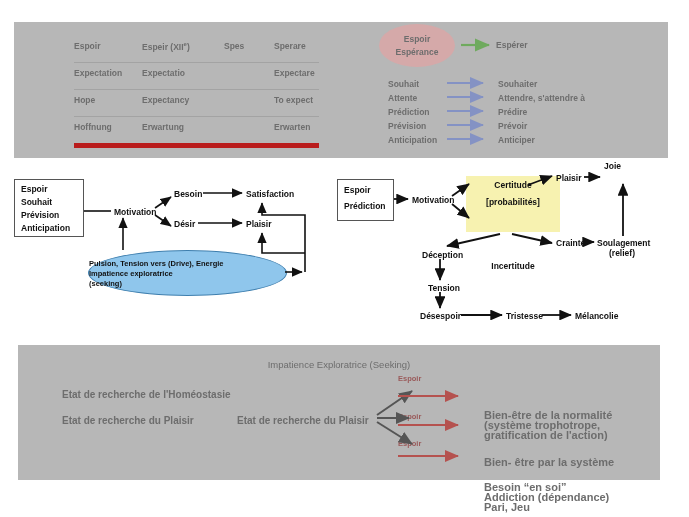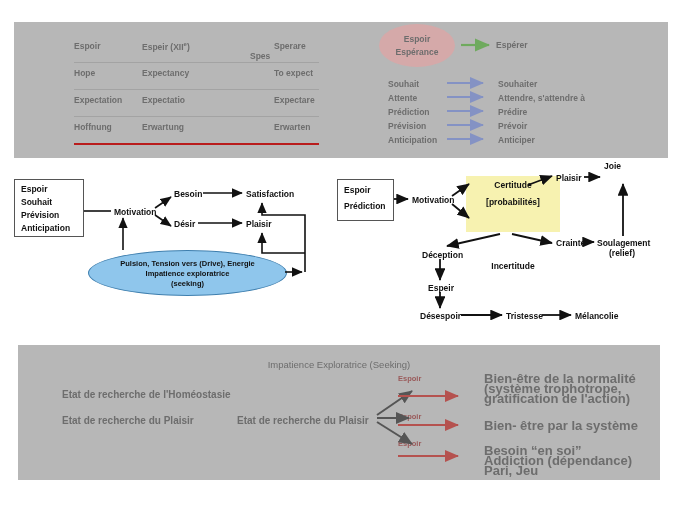--- a/index.html
+++ b/index.html
@@ -6,25 +6,25 @@
   body{width:689px;height:517px;position:relative;overflow:hidden;
        font-family:"Liberation Sans","DejaVu Sans",sans-serif;}
 
   .panel{position:absolute;background:#b7b7b7;}
 
   
   #top-panel{left:14px;top:22px;width:654px;height:136px;}
 
   .etym-table{position:absolute;left:60px;top:14px;width:245px;}
   .etym-row{position:relative;height:26px;border-bottom:1px solid #a3a3a3;}
-  .etym-row:last-child{border-bottom:2px solid #b91c1c;}
+  .etym-row:last-child{border-bottom:5px solid #b91c1c;}
   .etym-cell{position:absolute;top:5px;font-size:8.5px;font-weight:bold;color:#6d6d6d;white-space:nowrap;}
   .c0{left:0px;}
   .c1{left:68px;}
-  .c2{left:176px;margin-top:10px;}
+  .c2{left:150px;}
   .c3{left:200px;}
   .sup{font-size:6px;vertical-align:super;}
 
   .rose-ellipse{position:absolute;left:379px;top:24px;width:76px;height:43px;
       border-radius:50%;background:#d5a9a9;}
   .rose-ellipse span{position:absolute;left:0;width:100%;text-align:center;
       font-size:8.5px;font-weight:bold;color:#6d6d6d;}
   .rose-ellipse .l1{top:10px;}
   .rose-ellipse .l2{top:23px;}
 
@@ -37,65 +37,65 @@
   #syn-block{position:absolute;left:388px;top:79px;width:270px;}
 
   .dbox{position:absolute;background:#ffffff;border:1px solid #555;
         box-shadow:0 0 0 1px #ffffff inset;}
   .dbox .bl{position:absolute;left:6px;font-size:8.5px;font-weight:bold;color:#111;white-space:nowrap;}
 
   .node{position:absolute;font-size:8.5px;font-weight:bold;color:#111;white-space:nowrap;}
 
   .blue-ellipse{position:absolute;left:88px;top:250px;width:197px;height:44px;
       border-radius:50%;background:#8fc6ec;border:1px solid #3f7fae;}
-  .blue-ellipse div{position:absolute;left:0;width:100%;text-align:center;
+  .blue-ellipse div{position:absolute;left:0;width:100%;
       font-size:7.5px;font-weight:bold;color:#111;}
   .blue-ellipse .b1{top:8px;}
   .blue-ellipse .b2{top:18px;}
   .blue-ellipse .b3{top:28px;}
   .yellow-box{position:absolute;left:466px;top:176px;width:94px;height:56px;
       background:#f7f2b0;}
   .yellow-box div{position:absolute;left:0;width:100%;text-align:center;
       font-size:8.5px;font-weight:bold;color:#111;}
   .yellow-box .y1{top:4px;}
   .yellow-box .y2{top:21px;}
   .yellow-box .y3{top:38px;margin-top:47px;}
 
   
   #bottom-panel{left:18px;top:345px;width:642px;height:135px;}
   .bp-title{position:absolute;left:0;top:14px;width:100%;text-align:center;
       font-size:9.5px;font-weight:normal;color:#6d6d6d;}
   .bp-text{position:absolute;font-size:10px;font-weight:bold;color:#6d6d6d;white-space:nowrap;}
   .bp-esp{position:absolute;font-size:7.5px;font-weight:bold;color:#9a5a5a;white-space:nowrap;}
-  .bp-out{position:absolute;font-size:13px;font-weight:bold;color:#6d6d6d;white-space:nowrap;line-height:10px;}
+  .bp-out{position:absolute;font-size:11px;font-weight:bold;color:#6d6d6d;white-space:nowrap;line-height:10px;margin-top:36px;}
 
   svg.ovl{position:absolute;left:0;top:0;width:689px;height:517px;
           pointer-events:none;overflow:visible;}
 </style>
 </head>
 <body>
 
 <div class="panel" id="top-panel">
 
   <div class="etym-table">
     <div class="etym-row">
       <span class="etym-cell c0">Espoir</span>
       <span class="etym-cell c1"><span>Espeir (XII</span><span class="sup">e</span><span>)</span></span>
       <span class="etym-cell c2">Spes</span>
       <span class="etym-cell c3">Sperare</span>
     </div>
     <div class="etym-row">
+      <span class="etym-cell c0">Expectation</span>
+      <span class="etym-cell c1">Expectatio</span>
+      <span class="etym-cell c3">Expectare</span>
+    </div>
+    <div class="etym-row">
       <span class="etym-cell c0">Hope</span>
       <span class="etym-cell c1">Expectancy</span>
       <span class="etym-cell c3">To expect</span>
-    </div>
-    <div class="etym-row">
-      <span class="etym-cell c0">Expectation</span>
-      <span class="etym-cell c1">Expectatio</span>
-      <span class="etym-cell c3">Expectare</span>
     </div>
     <div class="etym-row">
       <span class="etym-cell c0">Hoffnung</span>
       <span class="etym-cell c1">Erwartung</span>
       <span class="etym-cell c3">Erwarten</span>
     </div>
   </div>
 
 </div>
 
@@ -159,21 +159,21 @@
   <div class="y2">[probabilités]</div>
   <div class="y3">Incertitude</div>
 </div>
 
 <div class="node" style="left:556px;top:173px">Plaisir</div>
 <div class="node" style="left:604px;top:161px">Joie</div>
 <div class="node" style="left:556px;top:238px">Crainte</div>
 <div class="node" style="left:597px;top:238px">Soulagement</div>
 <div class="node" style="left:609px;top:248px">(relief)</div>
 <div class="node" style="left:422px;top:250px">Déception</div>
-<div class="node" style="left:428px;top:283px">Espeir</div>
+<div class="node" style="left:428px;top:283px">Tension</div>
 <div class="node" style="left:420px;top:311px">Désespoir</div>
 <div class="node" style="left:506px;top:311px">Tristesse</div>
 <div class="node" style="left:575px;top:311px">Mélancolie</div>
 
 <div class="panel" id="bottom-panel">
   <div class="bp-title">Impatience Exploratrice (Seeking)</div>
 
   <div class="bp-text" style="left:44px;top:44px">Etat de recherche de l'Homéostasie</div>
   <div class="bp-text" style="left:44px;top:70px">Etat de recherche du Plaisir</div>
   <div class="bp-text" style="left:219px;top:70px">Etat de recherche du Plaisir</div>

